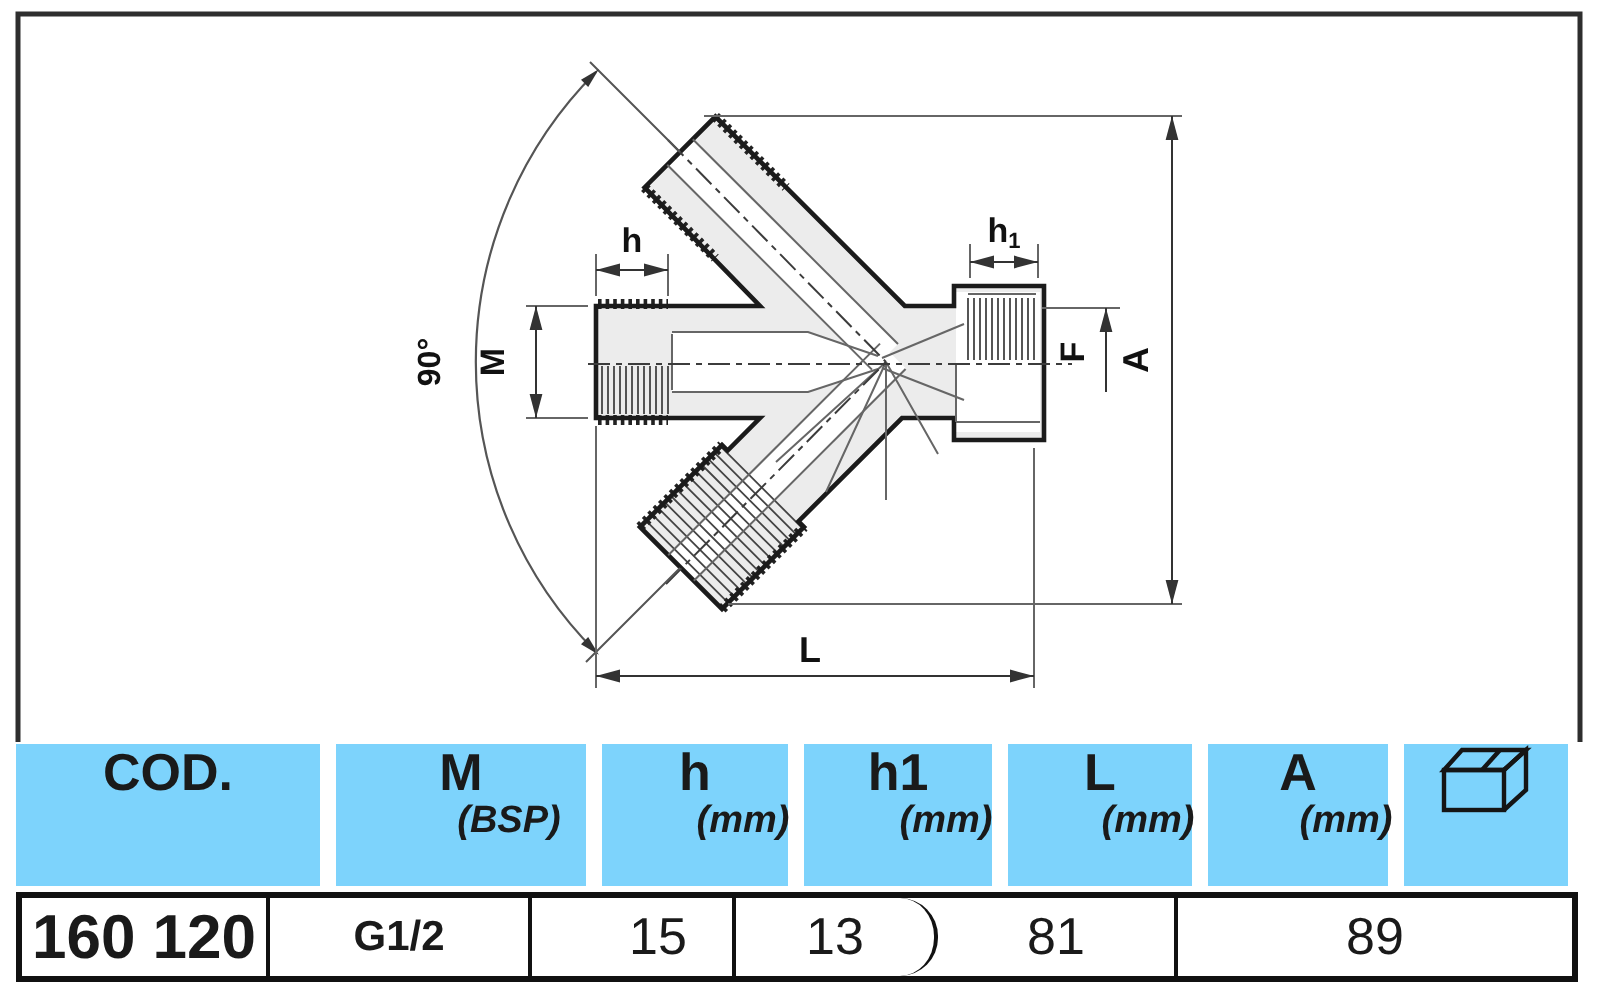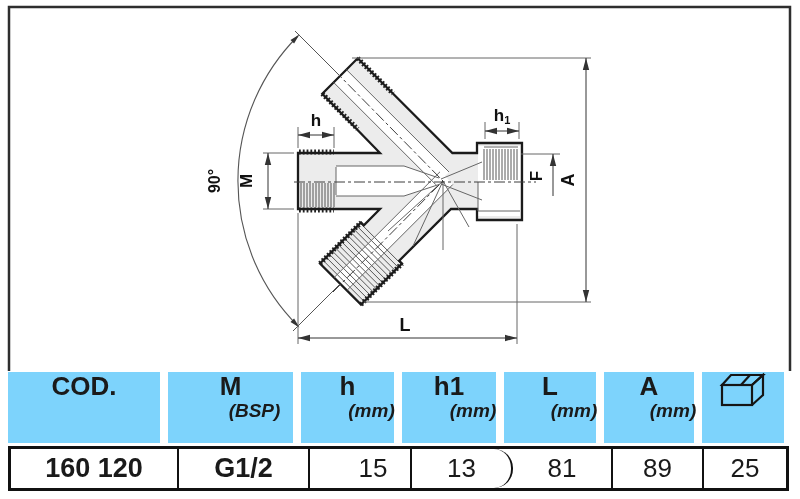--- a/index.html
+++ b/index.html
@@ -14,23 +14,23 @@
   .hlabel{font-size:26px;font-weight:700;line-height:28px;}
   .hsub{font-size:19px;font-style:italic;font-weight:600;line-height:22px;margin-left:48px;}
   .hsub:empty,.hlabel:empty{display:none;}
   .w1{width:152px;} .w2{width:125px;} .w3{width:93px;} .w4{width:94px;}
   .w5{width:92px;} .w6{width:90px;} .w7{width:82px;}
   .trow{margin-top:3px;height:45px;border:3px solid #111;box-sizing:border-box;
         display:flex;background:#fff;}
   .tcell{border-right:2.5px solid #111;box-sizing:border-box;display:flex;
          align-items:center;justify-content:center;font-size:26px;}
   .tcell:last-child{border-right:none;flex:1;}
-  .tc1{width:168px;font-weight:700;font-size:27px;}
-  .tc2{width:131px;font-weight:700;font-size:27px;}
-  .tc3{width:102px;padding-left:26px;} .tc4{width:101px;border-radius:19px;} .tc5{width:100px;} .tc6{width:91px;}
+  .tc1{width:124px;font-weight:700;font-size:31px;}
+  .tc2{width:131px;font-weight:700;font-size:21px;}
+  .tc3{width:102px;padding-left:26px;} .tc4{width:101px;border-radius:19px;} .tc5{width:120px;} .tc6{width:80px;}
 </style>
 </head>
 <body>
 
 <div class="page">
 
   <svg class="drawing-svg" width="800" height="372" viewBox="0 0 800 372">
     <defs>
       <marker id="da" orient="auto-start-reverse" markerWidth="13" markerHeight="8" refX="12" refY="4">
         <path d="M0,0.8L12,4L0,7.2Z" fill="#333"></path>
@@ -170,17 +170,16 @@
       </div>
     </div>
 
     <div class="trow">
       <div class="tcell tc1">160 120</div>
       <div class="tcell tc2">G1/2</div>
       <div class="tcell tc3">15</div>
       <div class="tcell tc4">13</div>
       <div class="tcell tc5">81</div>
       <div class="tcell tc6">89</div>
-      <div class="tcell">25</div>
     </div>
   </div>
 
 </div>
 
 </body></html>

